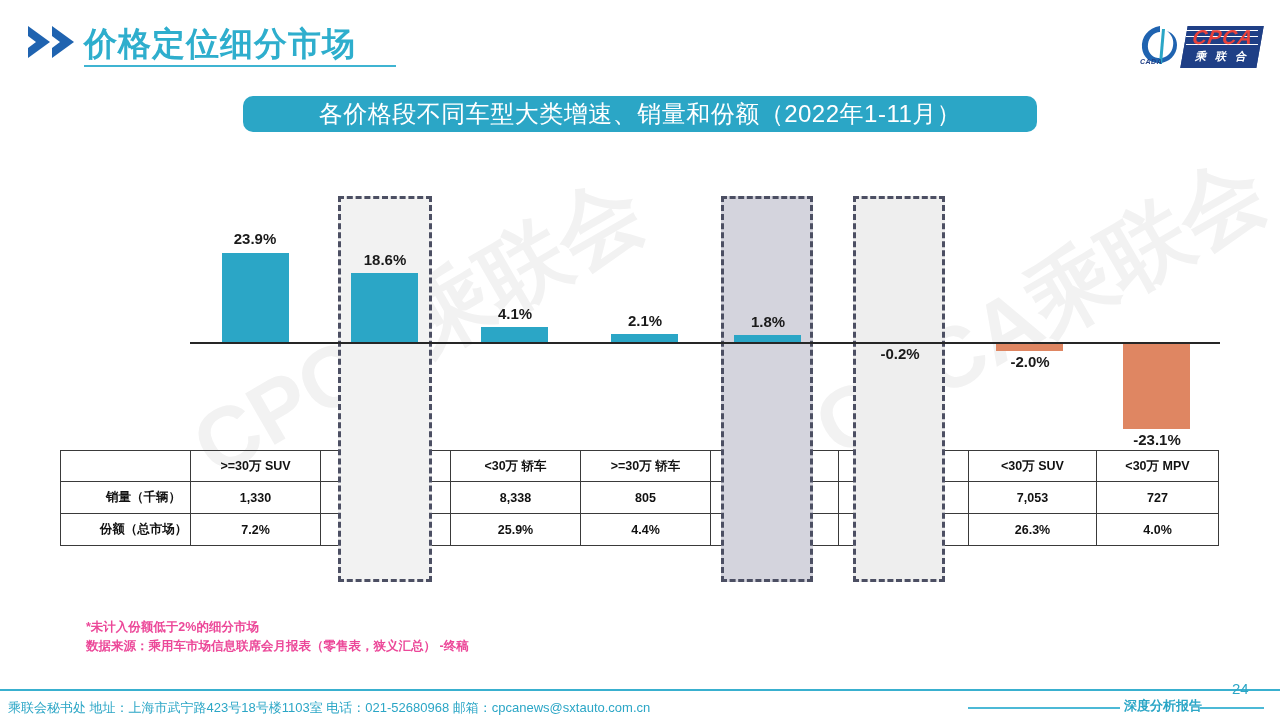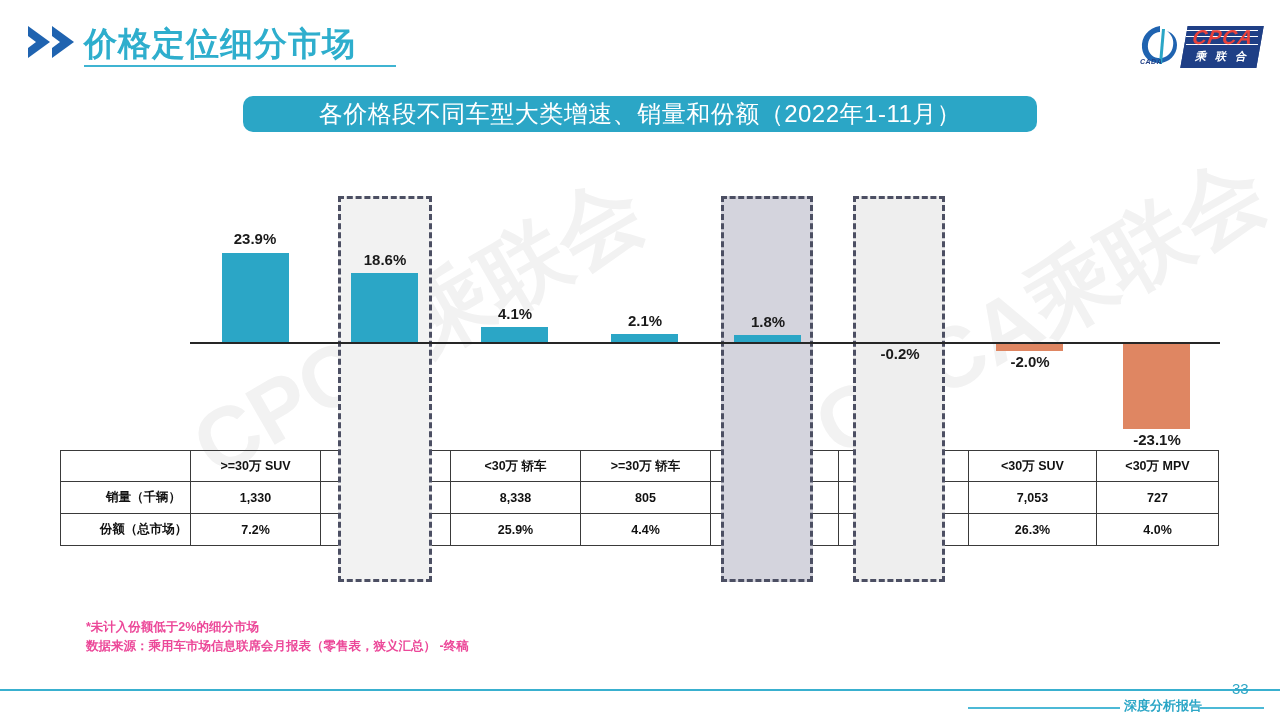--- a/index.html
+++ b/index.html
@@ -184,18 +184,19 @@
     </tr>
   </tbody>
     </table>
 
   <div class="foot">
     <div>*未计入份额低于2%的细分市场</div>
     <div>数据来源：乘用车市场信息联席会月报表（零售表，狭义汇总） -终稿</div>
   </div>
 
   <div class="bottom-rule"></div>
+  <div class="bottom-text">乘联会秘书处  地址：上海市武宁路423号18号楼1103室 电话：021-52680968  邮箱：cpcanews@sxtauto.com.cn</div>
   <div class="br-line l1"></div>
   <div class="br-label">深度分析报告</div>
   <div class="br-line l2"></div>
-  <div class="page-num">33</div>
+  <div class="page-num">24</div>
 
 </div>
 
 </body></html>

